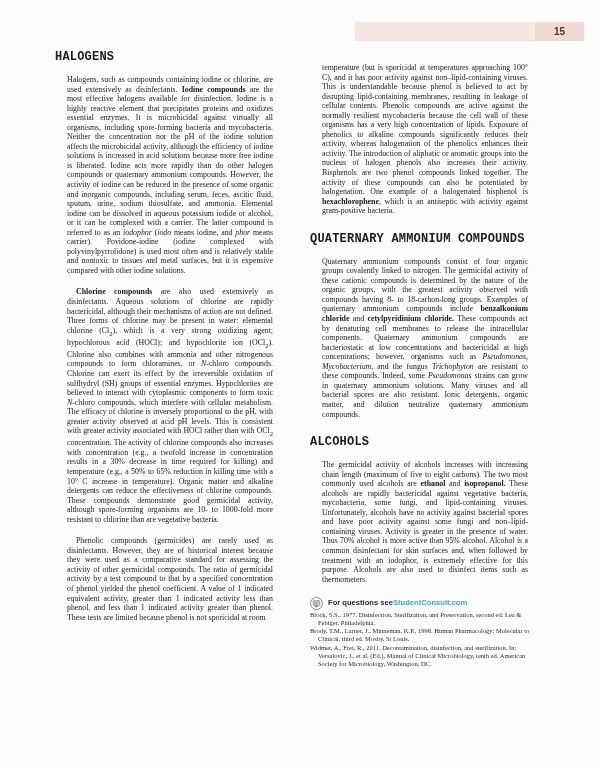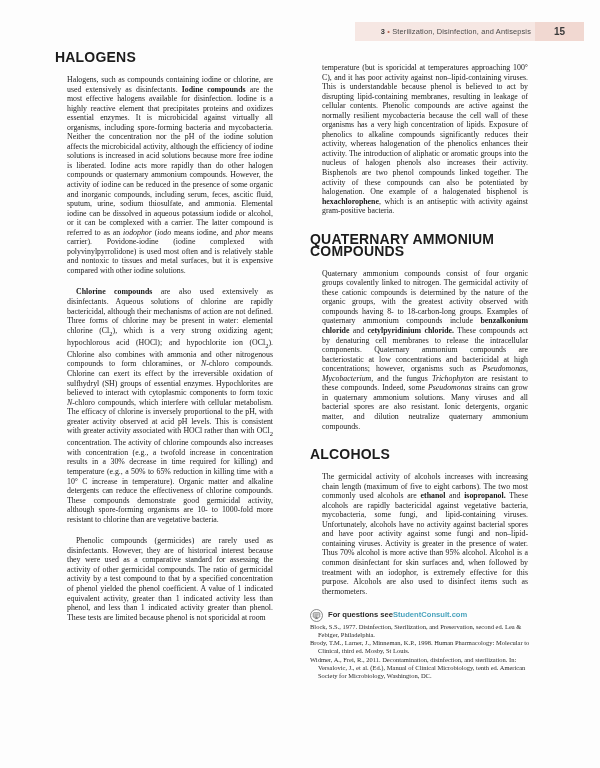--- a/index.html
+++ b/index.html
@@ -92,22 +92,22 @@
   }
   .col {
     position: absolute;
     top: 0;
     width: 230px;
   }
   .col-left  { left: 0; }
   .col-right { left: 255px; }
 
   h2.sec {
-    font-family: Liberation Sans, sans-serif;
-    font-size: 14px;
+    font-family: Liberation Mono, monospace;
+    font-size: 12px;
     font-weight: bold;
     letter-spacing: 0.2px;
     color: #1c1c1c;
     margin: 0 0 7px 0;
     line-height: 12px;
   }
   h2.sec.spaced { margin-top: 17px; }
 
   p.body {
     margin: 12px;
@@ -173,25 +173,20 @@
   }
 </style>
 </head>
 <body>
 
 <div class="page">
 
   <div class="runhead">
     <div class="runhead-band"></div>
     <div class="runhead-pagebox"></div>
-    <div class="runhead-text">
-      <span class="runhead-chap">3</span>
-      <span class="runhead-dot">•</span>
-      <span>Sterilization, Disinfection, and Antisepsis</span>
-    </div>
     <div class="runhead-pagenum">15</div>
   </div>
 
   <div class="columns">
 
     <div class="col col-left">
 
       <h2 class="sec">HALOGENS</h2>
 
       <p class="body"><span>Halogens, such as compounds containing iodine or chlorine, are used extensively as disinfectants. </span><b>Iodine compounds</b><span> are the most effective halogens available for disinfection. Iodine is a highly reactive element that precipitates proteins and oxidizes essential enzymes. It is microbicidal against virtually all organisms, including spore-forming bacteria and mycobacteria. Neither the concentration nor the pH of the iodine solution affects the microbicidal activity, although the efficiency of iodine solutions is increased in acid solutions because more free iodine is liberated. Iodine acts more rapidly than do other halogen compounds or quaternary ammonium compounds. However, the activity of iodine can be reduced in the presence of some organic and inorganic compounds, including serum, feces, ascitic fluid, sputum, urine, sodium thiosulfate, and ammonia. Elemental iodine can be dissolved in aqueous potassium iodide or alcohol, or it can be complexed with a carrier. The latter compound is referred to as an </span><i>iodophor</i><span> (</span><i>iodo</i><span> means iodine, and </span><i>phor</i><span> means carrier). Povidone-iodine (iodine complexed with polyvinylpyrrolidone) is used most often and is relatively stable and nontoxic to tissues and metal surfaces, but it is expensive compared with other iodine solutions.</span></p>

